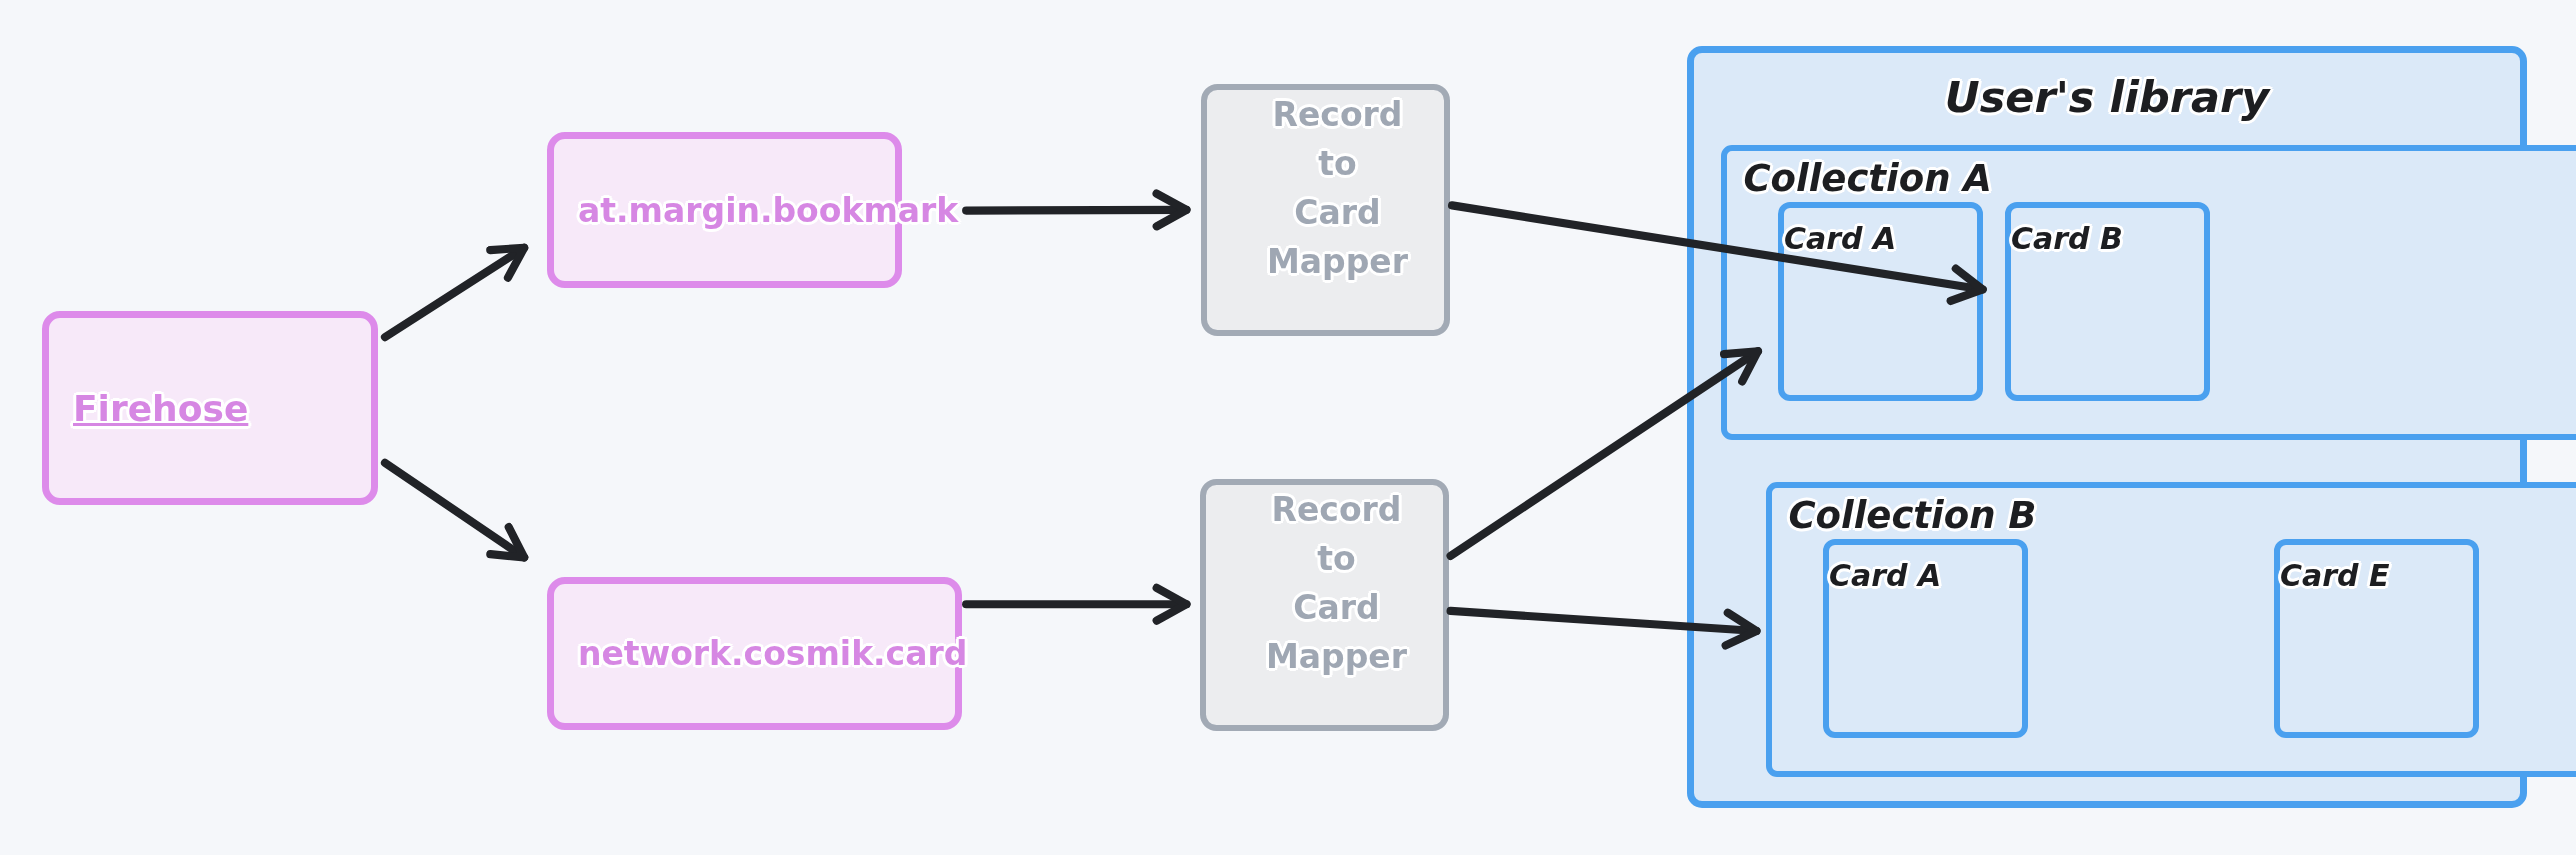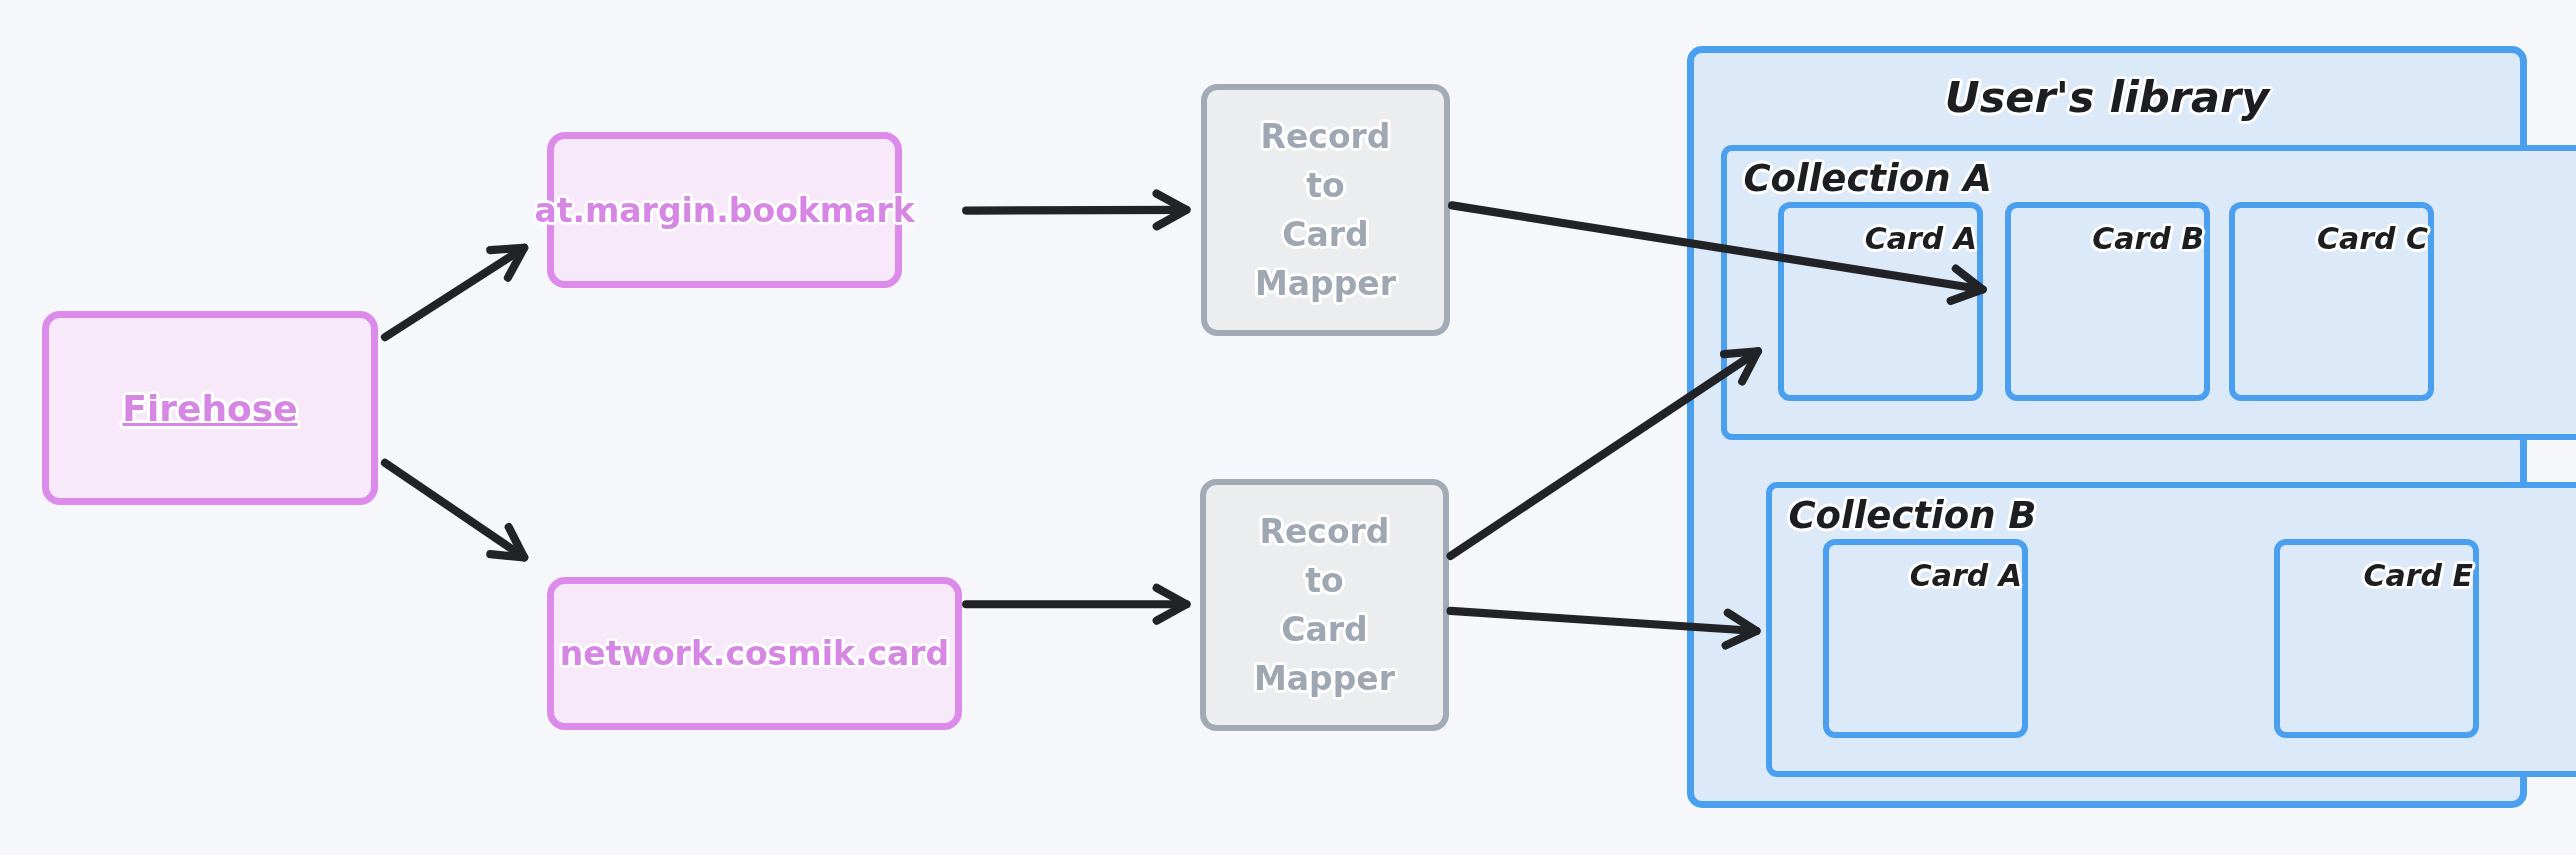--- a/index.html
+++ b/index.html
@@ -8,21 +8,21 @@
     --gray-stroke:#a2aab5; --gray-fill:#ecedef; --gray-text:#9fa7b3;
     --blue-stroke:#4aa0ef; --blue-fill:#dbe9f8;
   }
   html,body{margin:0;padding:0;}
   body{
     width:2576px;height:855px;overflow:hidden;background:var(--bg);
     font-family:"DejaVu Sans",sans-serif;font-weight:bold;
     position:relative;
   }
   .stage{position:absolute;inset:0;}
-  .box{position:absolute;box-sizing:border-box;display:flex;align-items:center;justify-content:center;}
+  .box{position:absolute;box-sizing:border-box;display:flex;align-items:center;justify-content:flex-start;padding-left:24px;}
   .halo{text-shadow:-2.2px -2.2px 0 #fff,2.2px -2.2px 0 #fff,-2.2px 2.2px 0 #fff,2.2px 2.2px 0 #fff,-3px 0 0 #fff,3px 0 0 #fff,0 -3px 0 #fff,0 3px 0 #fff,0 0 4.5px #fff;}
   
   .pink{background:var(--pink-fill);border:7.4px solid var(--pink-stroke);border-radius:18px;color:var(--pink-text);}
   .node-firehose{left:42px;top:311px;width:336px;height:194px;font-size:36px;text-decoration:underline;}
   .node-bookmark{left:547px;top:132px;width:355px;height:156px;font-size:33px;}
   .node-cosmik{left:547px;top:529px;width:415px;height:153px;font-size:33px;margin-top:48px;}
   
   .gray{background:var(--gray-fill);border:6.7px solid var(--gray-stroke);border-radius:16.4px;color:var(--gray-text);}
   .mapper{flex-direction:column;font-size:33px;line-height:49px;text-align:center;}
   .node-mapper-top{left:1201px;top:84px;width:249px;height:252px;}
@@ -30,21 +30,21 @@
   
   .library{left:1687px;top:46px;width:840px;height:762px;background:var(--blue-fill);
     border:7.4px solid var(--blue-stroke);border-radius:15px;position:absolute;box-sizing:border-box;color:var(--ink);font-style:italic;}
   .library-title{position:absolute;left:0;right:0;top:19.4px;text-align:center;font-size:43px;}
   .collection{position:absolute;left:27px;width:916px;height:295px;background:var(--blue-fill);
     border:6.7px solid var(--blue-stroke);border-radius:11px;box-sizing:border-box;}
   .collection-a{top:92px;}
   .collection-b{top:429px;margin-left:45px;}
   .collection-label{position:absolute;left:16.4px;top:6px;font-size:37px;}
   .card{position:absolute;top:51px;width:205px;height:199px;background:var(--blue-fill);
-    border:6px solid var(--blue-stroke);border-radius:12px;box-sizing:border-box;text-align:right;padding-left:15px;}
+    border:6px solid var(--blue-stroke);border-radius:12px;box-sizing:border-box;text-align:left;}
   .card-label{display:block;margin-top:13.4px;font-size:30px;}
   .card-1{left:51px;} .card-2{left:278px;} .card-3{left:502px;}
   
   svg.arrows{position:absolute;inset:0;pointer-events:none;}
   svg.arrows line{stroke:var(--arrow);stroke-width:11;stroke-linecap:round;pointer-events:stroke;}
 </style>
 </head>
 <body style="background: rgb(245, 247, 250);">
 
 <div class="stage">
@@ -79,23 +79,20 @@
     <div class="library-title halo">User's library</div>
 
     <div class="collection collection-a">
       <div class="collection-label halo">Collection A</div>
       <div class="card card-1">
         <span class="card-label halo">Card A</span>
       </div>
       <div class="card card-2">
         <span class="card-label halo">Card B</span>
       </div>
-      <div class="card card-3">
-        <span class="card-label halo">Card C</span>
-      </div>
     </div>
 
     <div class="collection collection-b">
       <div class="collection-label halo">Collection B</div>
       <div class="card card-1">
         <span class="card-label halo">Card A</span>
       </div>
       <div class="card card-3">
         <span class="card-label halo">Card E</span>
       </div>

